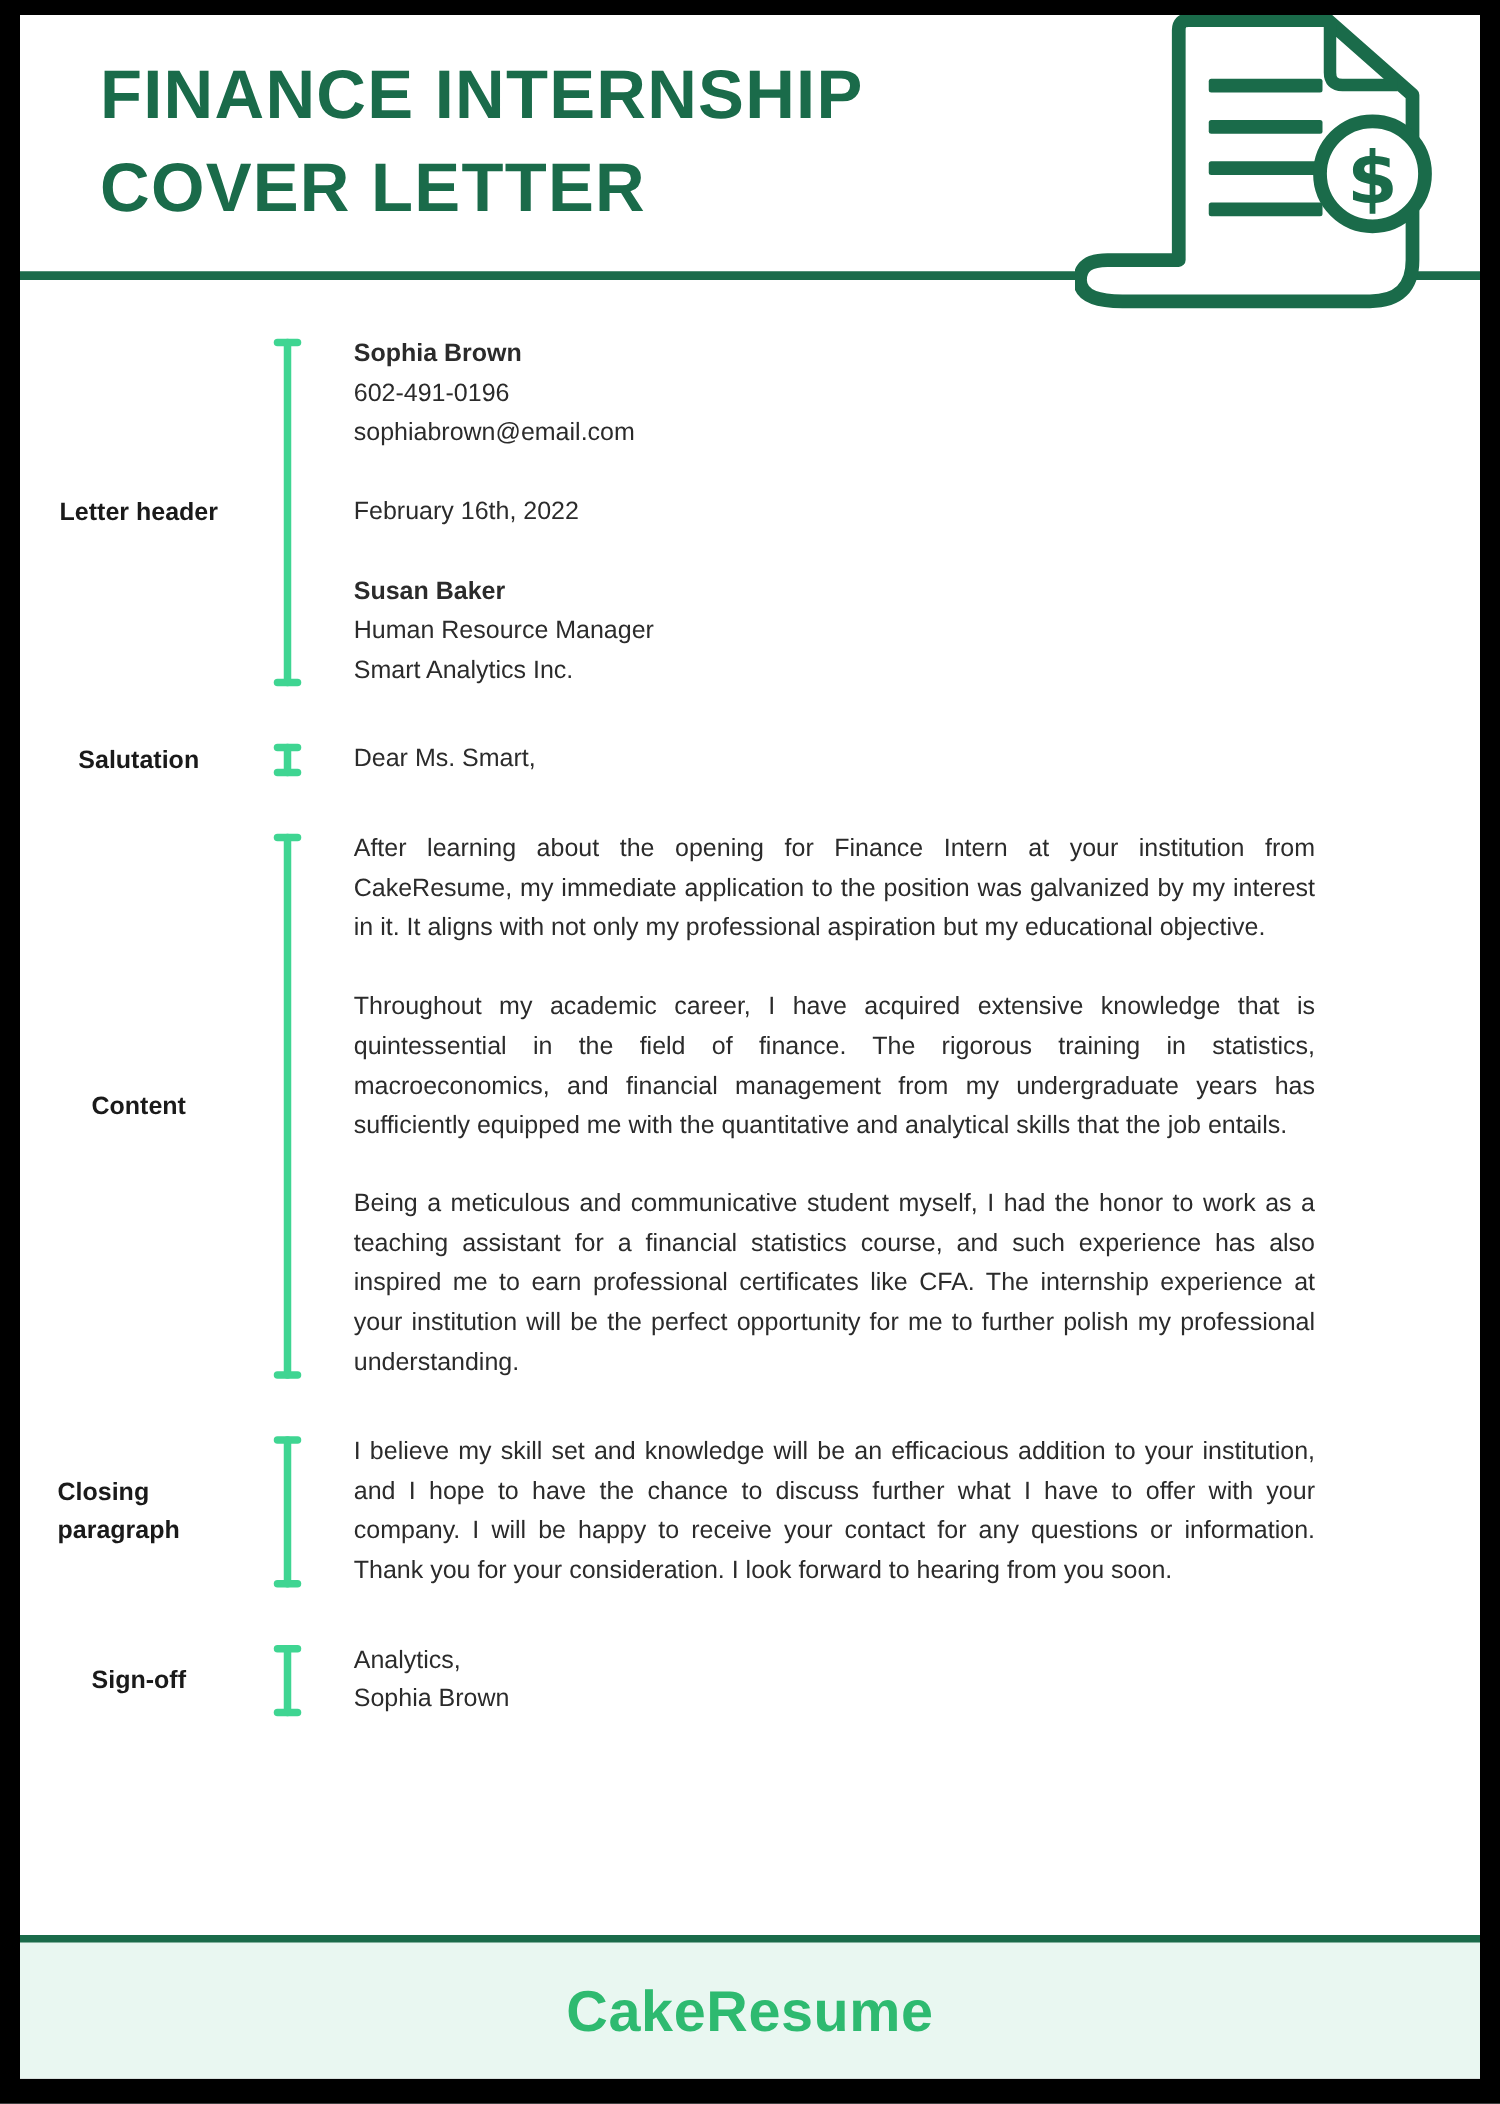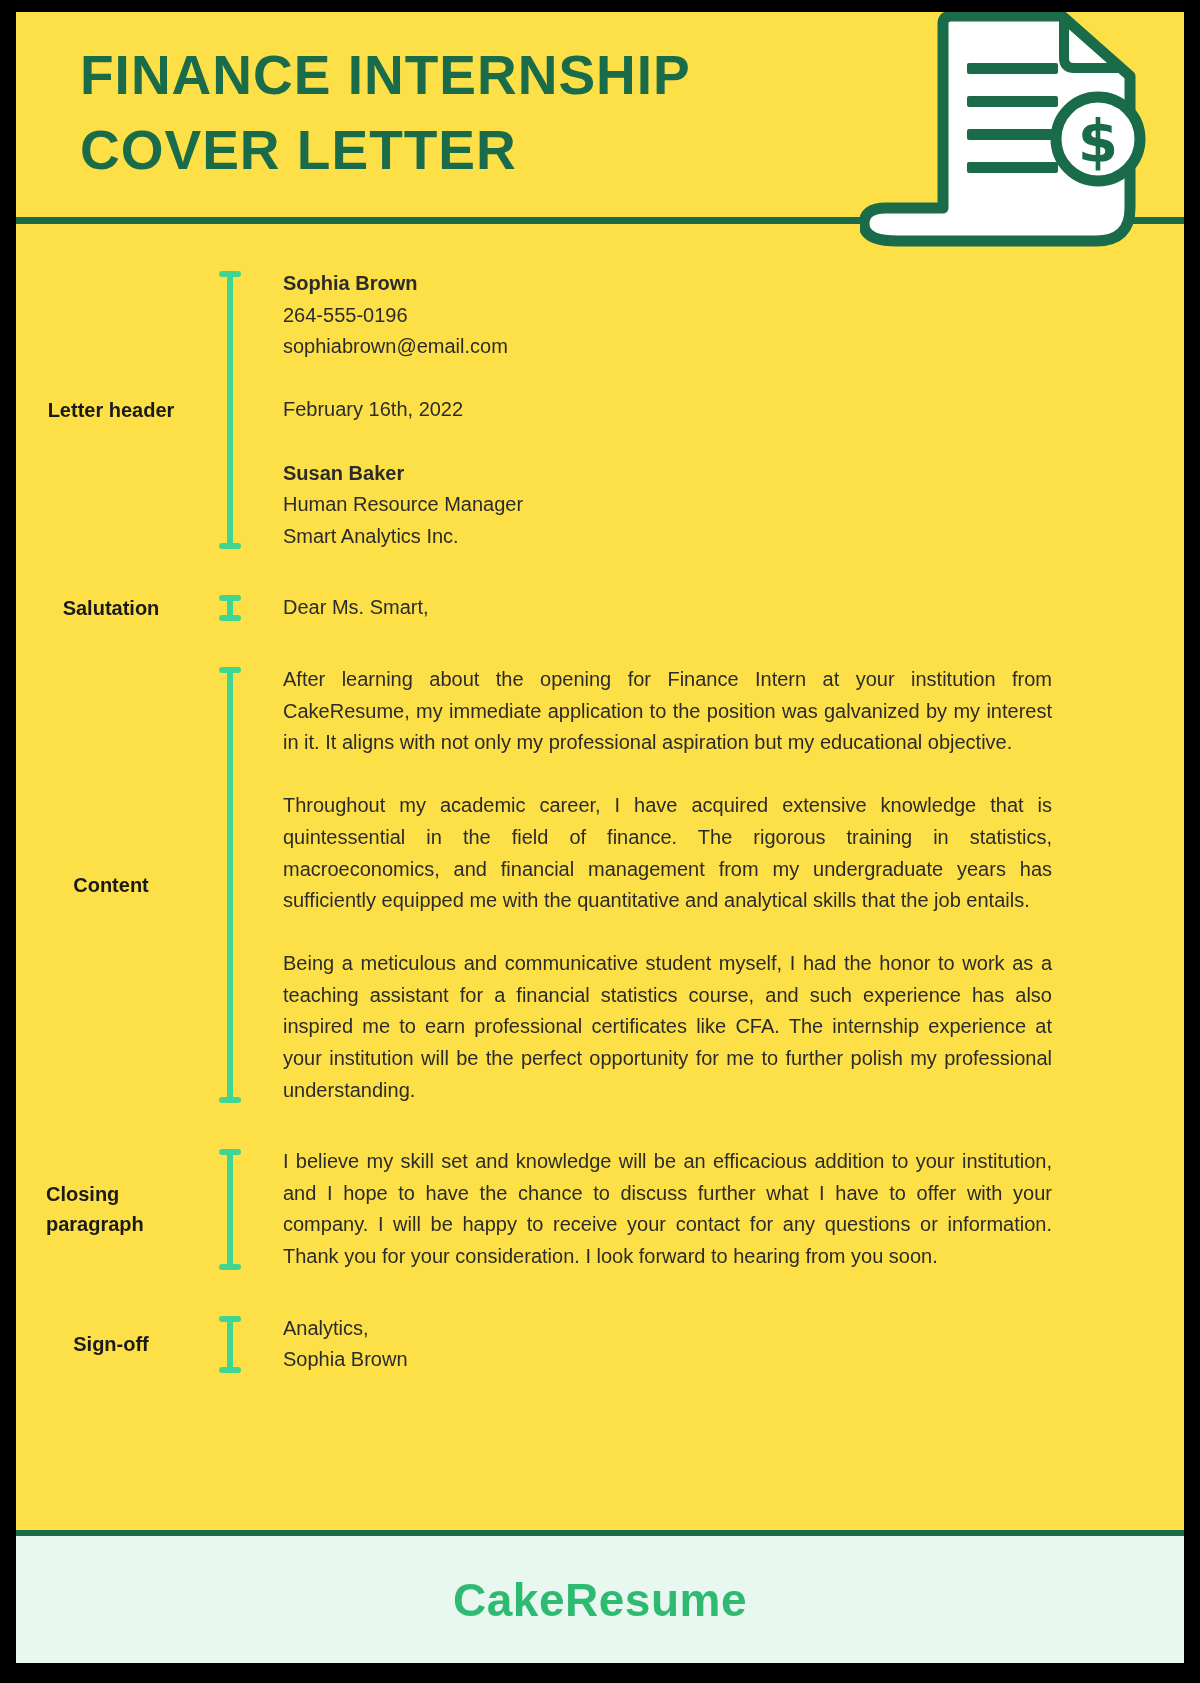--- a/index.html
+++ b/index.html
@@ -14,21 +14,21 @@
   body{
     width:1200px;height:1683px;
     background:#000;
     font-family:"Liberation Sans",sans-serif;
     overflow:hidden;
   }
   .page{
     position:relative;
     margin:12px 16px 20px 16px;
     width:1168px;height:1651px;
-    background:#fde047;
+    background:#ffffff;
     display:flex;flex-direction:column;
     overflow:hidden;
   }
 
   
   .header{position:relative;height:212px;flex:none;}
   .divider{position:absolute;left:0;right:0;bottom:0;height:7px;background:var(--dark-green);z-index:1;}
   .title{
     margin:0;padding:26px 0 0 64px;
     font-size:55px;line-height:75px;letter-spacing:1px;
@@ -56,21 +56,21 @@
   .bracket .cap.bot{bottom:0;}
   .text{font-size:20px;line-height:31.6px;color:var(--ink);margin-left:29px;}
   .text p{margin:0;}
   .grp + .grp{margin-top:31.6px;}
   .para{text-align:justify;}
   .para + .para{margin-top:31.6px;}
   .bold{font-weight:700;}
 
   
   .footer{
-    flex:none;height:133px;
+    flex:none;height:115px;
     border-top:6px solid var(--dark-green);
     background:var(--footer-bg);
     display:flex;align-items:center;justify-content:center;
   }
   .logo{
     font-size:46px;font-weight:700;letter-spacing:.5px;
     color:var(--logo-green);
   }
 </style>
 </head>
@@ -106,21 +106,21 @@
     <section class="row">
       <div class="label">Letter header</div>
       <div class="bracket">
         <i class="cap top"></i>
           <i class="stem"></i>
           <i class="cap bot"></i>
       </div>
       <div class="text">
         <div class="grp">
           <p class="bold">Sophia Brown</p>
-          <p>264-555-0196</p>
+          <p>602-491-0196</p>
           <p>sophiabrown@email.com</p>
         </div>
         <div class="grp">
           <p>February 16th, 2022</p>
         </div>
         <div class="grp">
           <p class="bold">Susan Baker</p>
           <p>Human Resource Manager</p>
           <p>Smart Analytics Inc.</p>
         </div>

